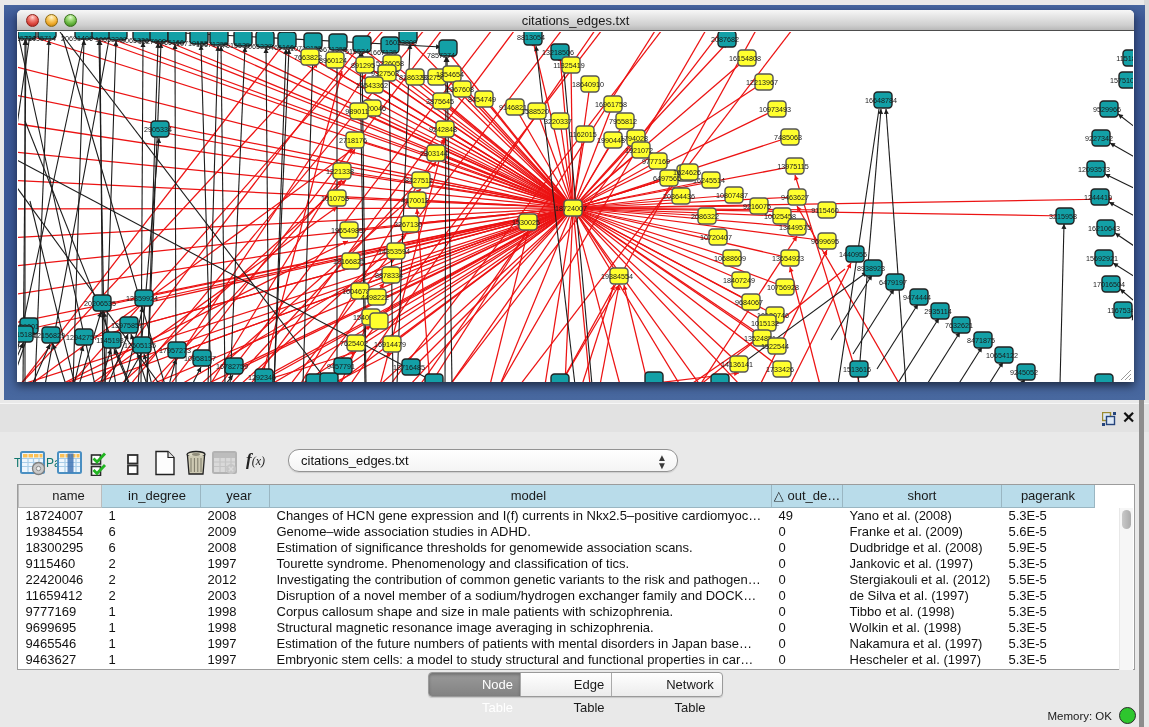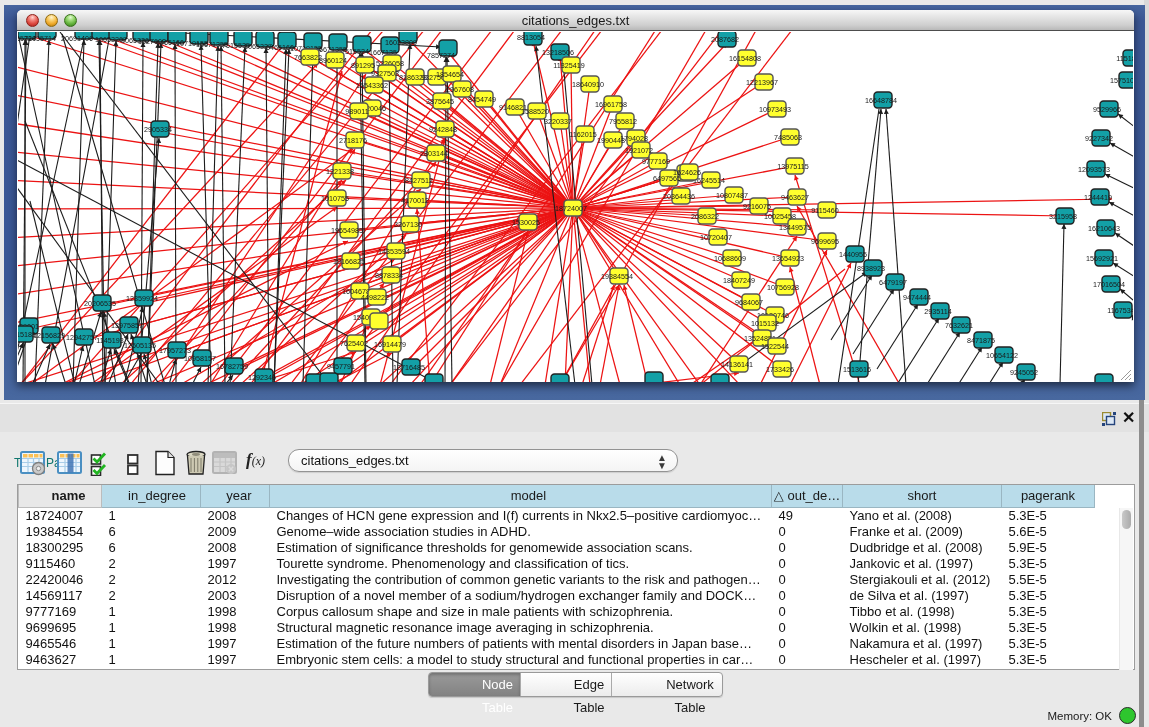--- a/index.html
+++ b/index.html
@@ -33,21 +33,21 @@
   box-shadow:0 1px 1px rgba(0,0,0,.12); }
 #combo .arr { position:absolute; right:10px; top:3.5px; font-size:10px; color:#3a3a3a; line-height:8px; }
 
 #tblwrap { position:absolute; left:17px; top:84px; width:1118px; height:186px;
   background:#fff; border:1px solid #9c9c9c; }
 table { border-collapse:collapse; table-layout:fixed; width:1076px; font-size:13px; }
 col.w0{width:83px} col.w1{width:99px} col.w2{width:69px} col.w3{width:502px}
 col.w4{width:71px} col.w5{width:159px} col.w6{width:93px}
 thead td { background:#b9dcea; border:1px solid #9ab6c2; border-top:none; height:22px;
   text-align:center; color:#1a1a1a; overflow:hidden; white-space:nowrap; }
-thead td.first { background:#e8e8e8; border-color:#bcbcbc;font-weight:bold; }
+thead td.first { background:#e8e8e8; border-color:#bcbcbc; }
 tbody td { height:16px; padding:0 0 0 7px; color:#111; overflow:hidden;
   white-space:nowrap; border:none; }
 #vscroll { position:absolute; left:1101px; top:23px; width:14px; height:162px; background:#f6f6f6; border-left:1px solid #e8e8e8; }
 #vthumb { position:absolute; left:2px; top:2px; width:9px; height:19px; background:linear-gradient(90deg,#c9c9c9,#ababab); border-radius:5px; }
 
 #tabs { position:absolute; left:428px; top:272px; width:295px; height:25px;
   border:1px solid #9a9a9a; border-radius:4px; background:linear-gradient(#ffffff,#ececec);
   box-shadow:0 1px 1px rgba(0,0,0,.15); font-size:13px; }
 #tabs .seg { position:absolute; top:0; height:23px; line-height:23px; text-align:center; color:#1a1a1a;padding-left:46px; }
 #tabs .sel { background:linear-gradient(#9a9a9a,#828282); color:#fff; border-radius:3px 0 0 3px;
@@ -957,21 +957,21 @@
 <tr>
             <td class="c0">22420046</td>
             <td class="c1">2</td>
             <td class="c2">2012</td>
             <td class="c3">Investigating the contribution of common genetic variants to the risk and pathogen…</td>
             <td class="c4">0</td>
             <td class="c5">Stergiakouli et al. (2012)</td>
             <td class="c6">5.5E-5</td>
           </tr>
 <tr>
-            <td class="c0">14569117</td>
+            <td class="c0">11659412</td>
             <td class="c1">2</td>
             <td class="c2">2003</td>
             <td class="c3">Disruption of a novel member of a sodium/hydrogen exchanger family and DOCK…</td>
             <td class="c4">0</td>
             <td class="c5">de Silva et al. (1997)</td>
             <td class="c6">5.3E-5</td>
           </tr>
 <tr>
             <td class="c0">9777169</td>
             <td class="c1">1</td>

